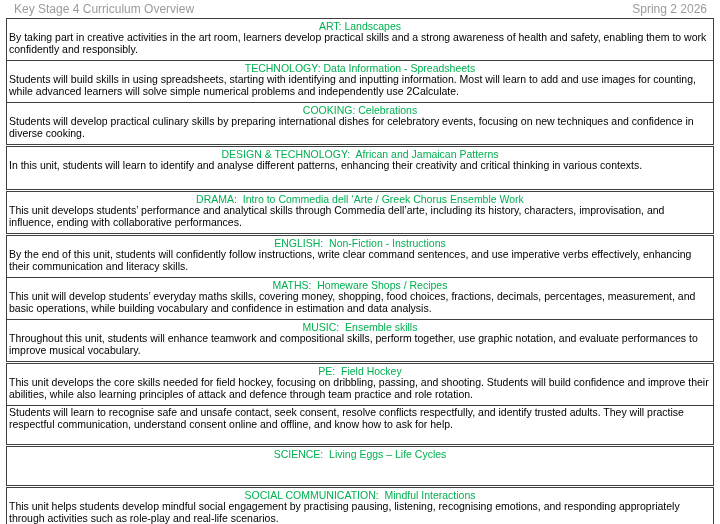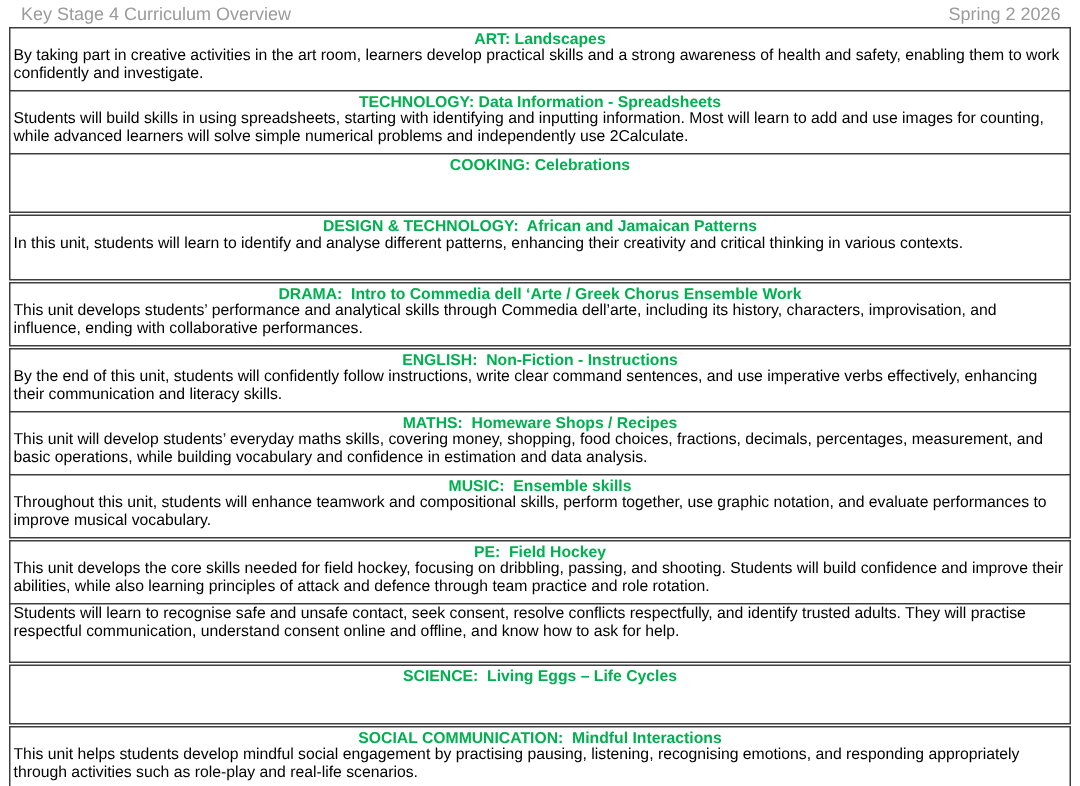--- a/index.html
+++ b/index.html
@@ -17,21 +17,21 @@
     border:1px solid #3e3e3e;
     margin-top:-1px;
     padding:1px 2px 0 2px;
     min-height:40px;
     background:#ffffff;
   }
   .section.sep { margin-top:1px; }
   .section.first { margin-top:0; }
   .section.tall { min-height:44px; }
   .section-heading {
-    display:block; text-align:center; font-weight:bold;
+    display:block; text-align:center; font-weight:normal;
     color:#00B050; font-size:10.5px; line-height:12px;
     white-space:pre-wrap;
   }
   .section-body {
     color:#000000; font-size:10.5px; line-height:11.5px;
     padding-bottom:5px;
   }
 </style>
 </head>
 <body>
@@ -40,30 +40,31 @@
 
   <div class="doc-header">
     <span>Key Stage 4 Curriculum Overview</span>
     <span>Spring 2 2026</span>
   </div>
 
   <div class="curriculum-table">
 
     <div class="section first">
       <span class="section-heading">ART: Landscapes</span>
-      <div class="section-body">By taking part in creative activities in the art room, learners develop practical skills and a strong awareness of health and safety, enabling them to work confidently and investigate.</div>
+      <div class="section-body">By taking part in creative activities in the art room, learners develop practical skills and a strong awareness of health and safety, enabling them to work confidently and responsibly.</div>
     </div>
 
     <div class="section">
       <span class="section-heading">TECHNOLOGY: Data Information - Spreadsheets</span>
       <div class="section-body">Students will build skills in using spreadsheets, starting with identifying and inputting information. Most will learn to add and use images for counting, while advanced learners will solve simple numerical problems and independently use 2Calculate.</div>
     </div>
 
     <div class="section">
       <span class="section-heading">COOKING: Celebrations</span>
+      <div class="section-body">Students will develop practical culinary skills by preparing international dishes for celebratory events, focusing on new techniques and confidence in diverse cooking.</div>
     </div>
 
     <div class="section sep tall">
       <span class="section-heading">DESIGN &amp; TECHNOLOGY:  African and Jamaican Patterns</span>
       <div class="section-body">In this unit, students will learn to identify and analyse different patterns, enhancing their creativity and critical thinking in various contexts.</div>
     </div>
 
     <div class="section sep">
       <span class="section-heading">DRAMA:  Intro to Commedia dell ‘Arte / Greek Chorus Ensemble Work</span>
       <div class="section-body">This unit develops students’ performance and analytical skills through Commedia dell’arte, including its history, characters, improvisation, and influence, ending with collaborative performances.</div>

